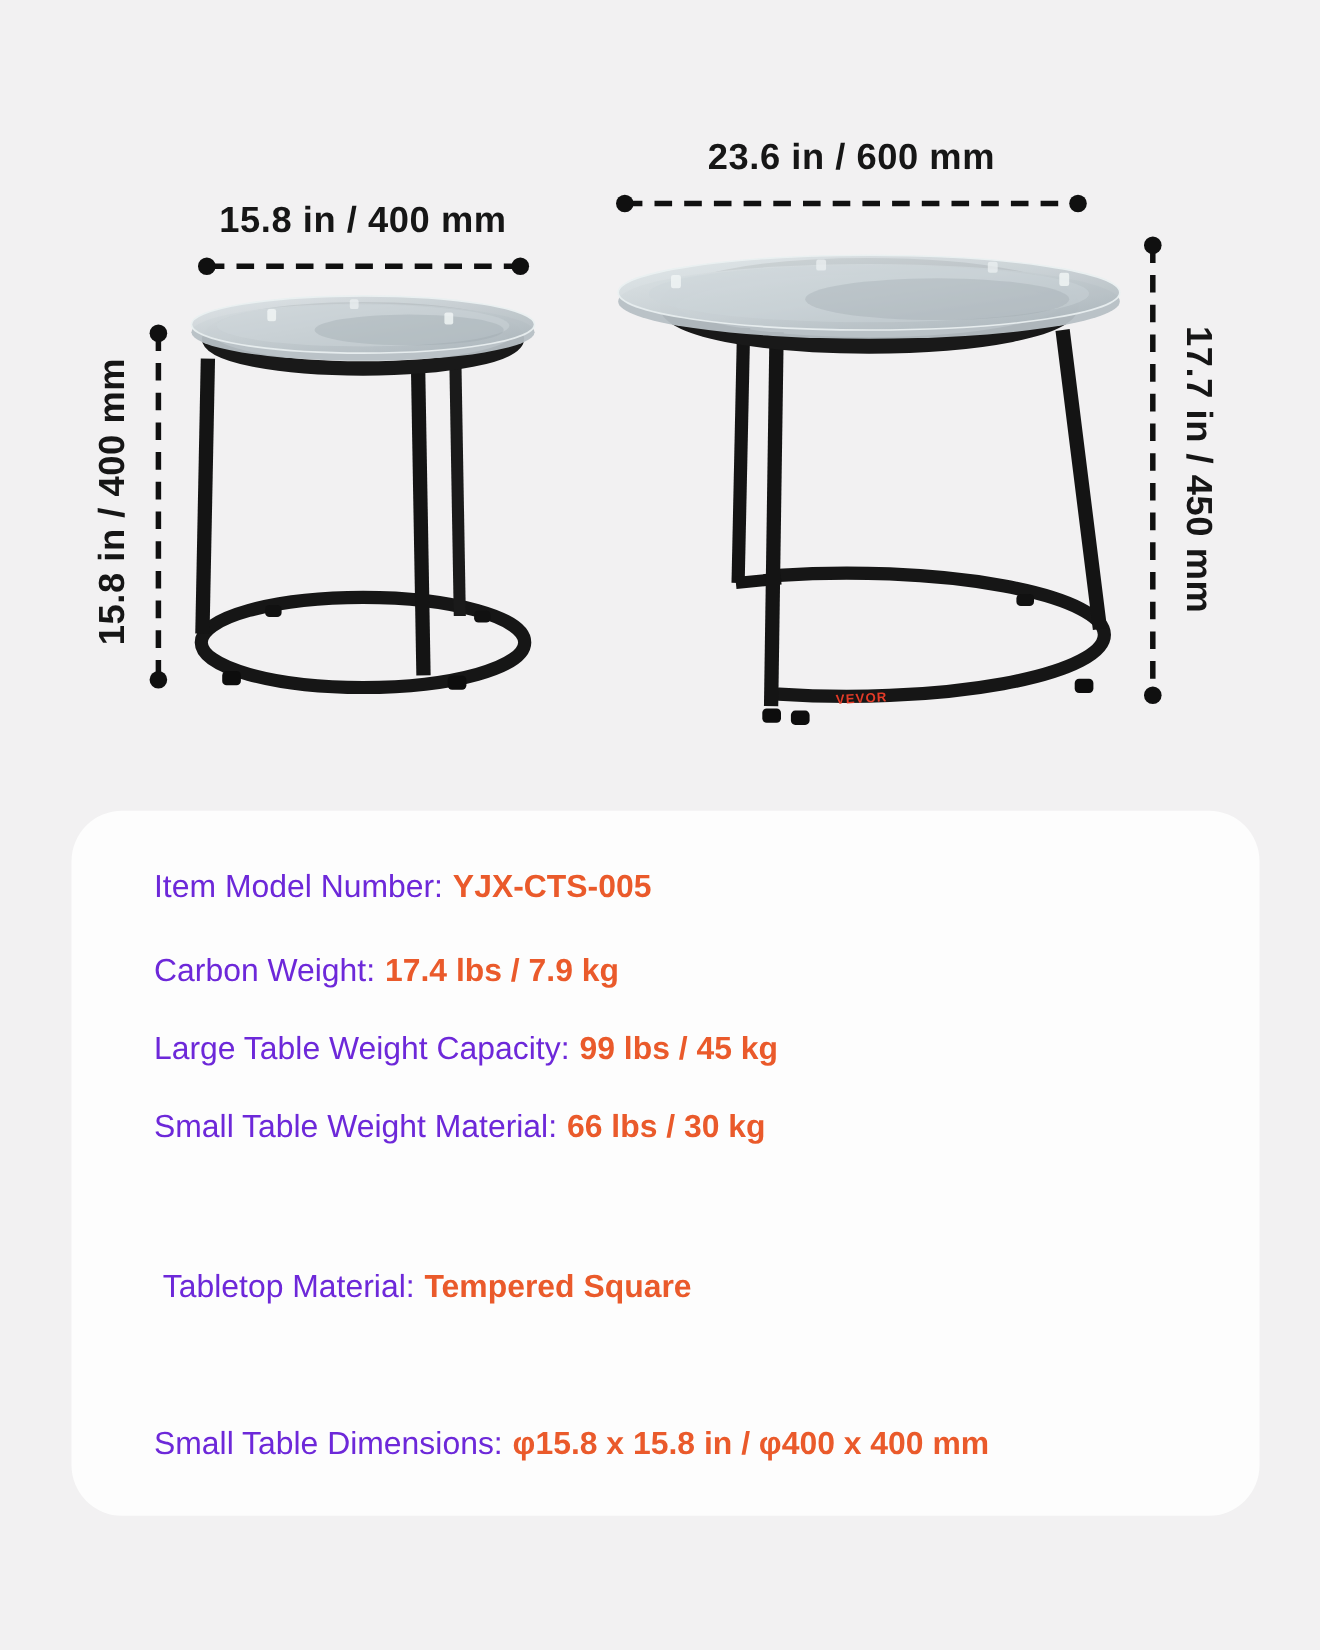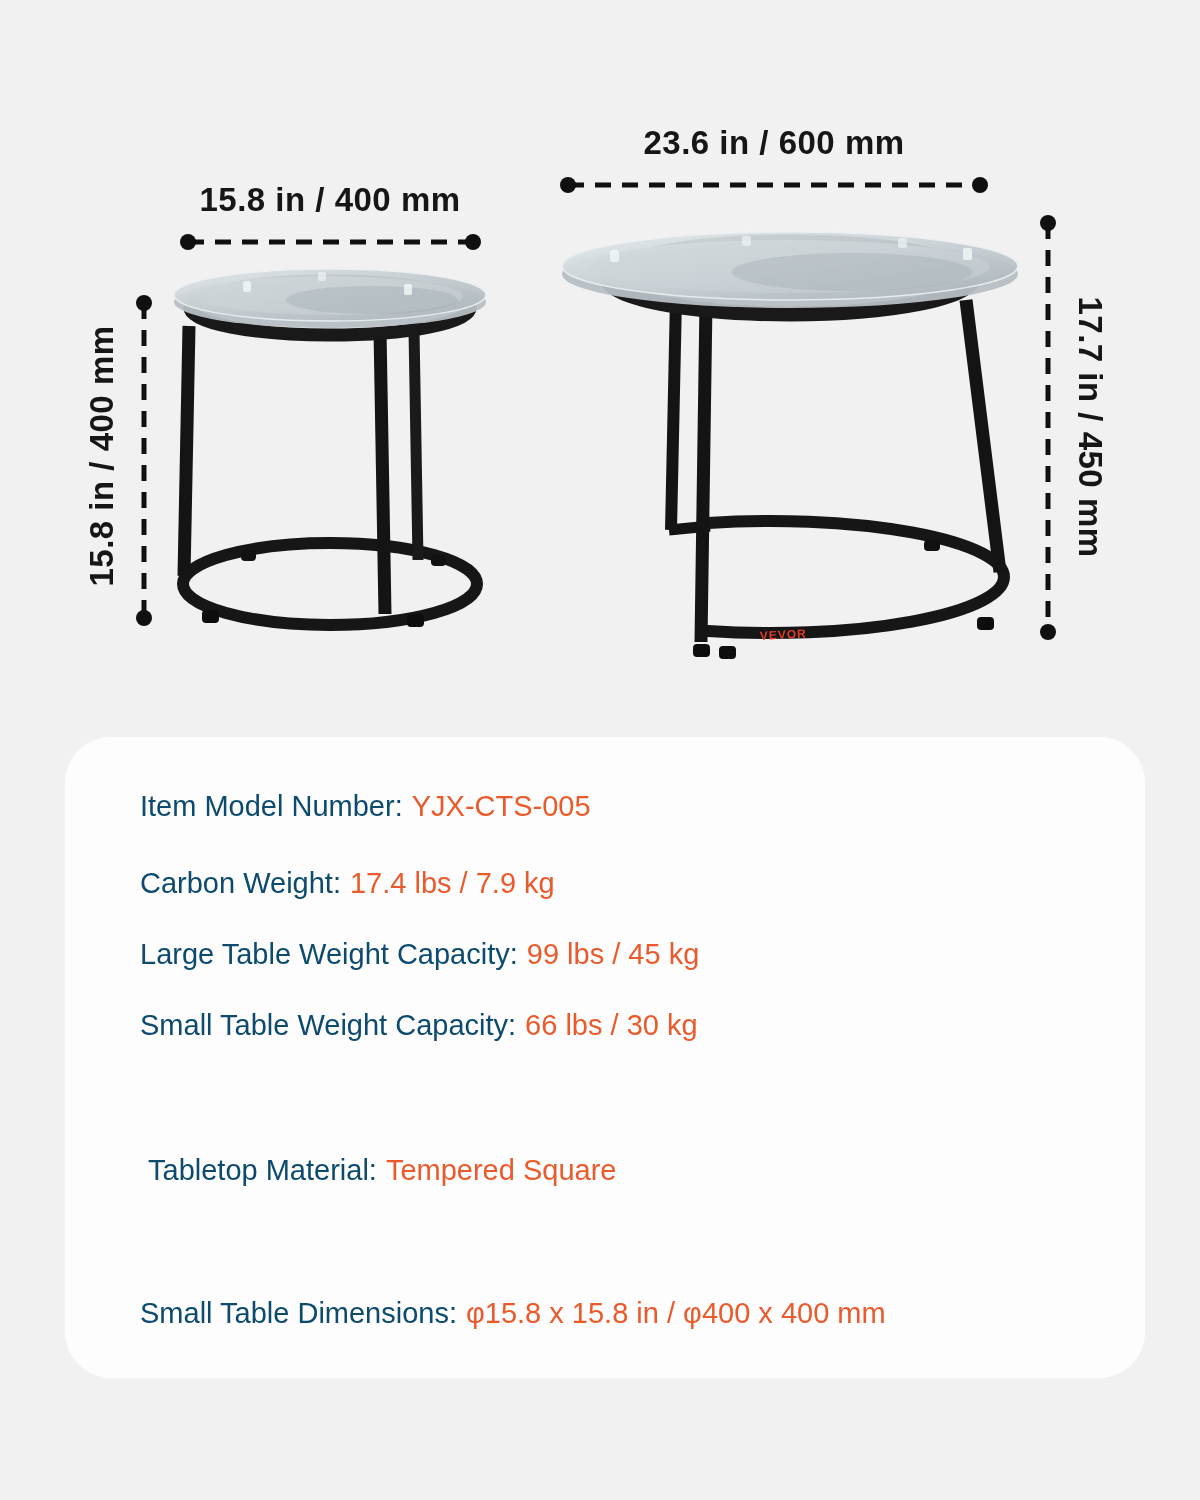--- a/index.html
+++ b/index.html
@@ -17,22 +17,22 @@
     font-size:33px;font-weight:600;fill:#161616;letter-spacing:.5px;
   }
   .spec-card{
     position:absolute;left:65px;top:737px;width:1080px;height:641px;
     background:#fdfdfd;border-radius:46px;
   }
   .spec-row{
     position:absolute;left:75px;right:30px;height:36px;
     font-size:29px;line-height:36px;white-space:nowrap;
   }
-  .spec-label{color:#0c4a6e;}
-  .spec-value{color:#ea5a2b;font-weight:normal;margin-left:9px;}
+  .spec-label{color:#6d28d9;}
+  .spec-value{color:#ea5a2b;font-weight:bold;margin-left:9px;}
   .pair2{position:absolute;left:545px;top:0;}
   .indent{padding-left:8px;}
 </style>
 </head>
 <body>
 
 <div class="canvas">
 
   <svg class="diagram" width="1200" height="710" viewBox="0 0 1200 710">
     <defs>
@@ -139,21 +139,21 @@
 
     <div class="spec-row" style="top:128px">
       <span class="spec-label">Carbon Weight:</span><span class="spec-value">17.4 lbs / 7.9 kg</span>
     </div>
 
     <div class="spec-row" style="top:199px">
       <span class="spec-label">Large Table Weight Capacity:</span><span class="spec-value">99 lbs / 45 kg</span>
     </div>
 
     <div class="spec-row" style="top:270px">
-      <span class="spec-label">Small Table Weight Capacity:</span><span class="spec-value">66 lbs / 30 kg</span>
+      <span class="spec-label">Small Table Weight Material:</span><span class="spec-value">66 lbs / 30 kg</span>
     </div>
 
 
     <div class="spec-row indent" style="top:415px">
       <span class="spec-label">Tabletop Material:</span><span class="spec-value">Tempered Square</span>
     </div>
 
 
     <div class="spec-row" style="top:558px">
       <span class="spec-label">Small Table Dimensions:</span><span class="spec-value">φ15.8 x 15.8 in / φ400 x 400 mm</span>

